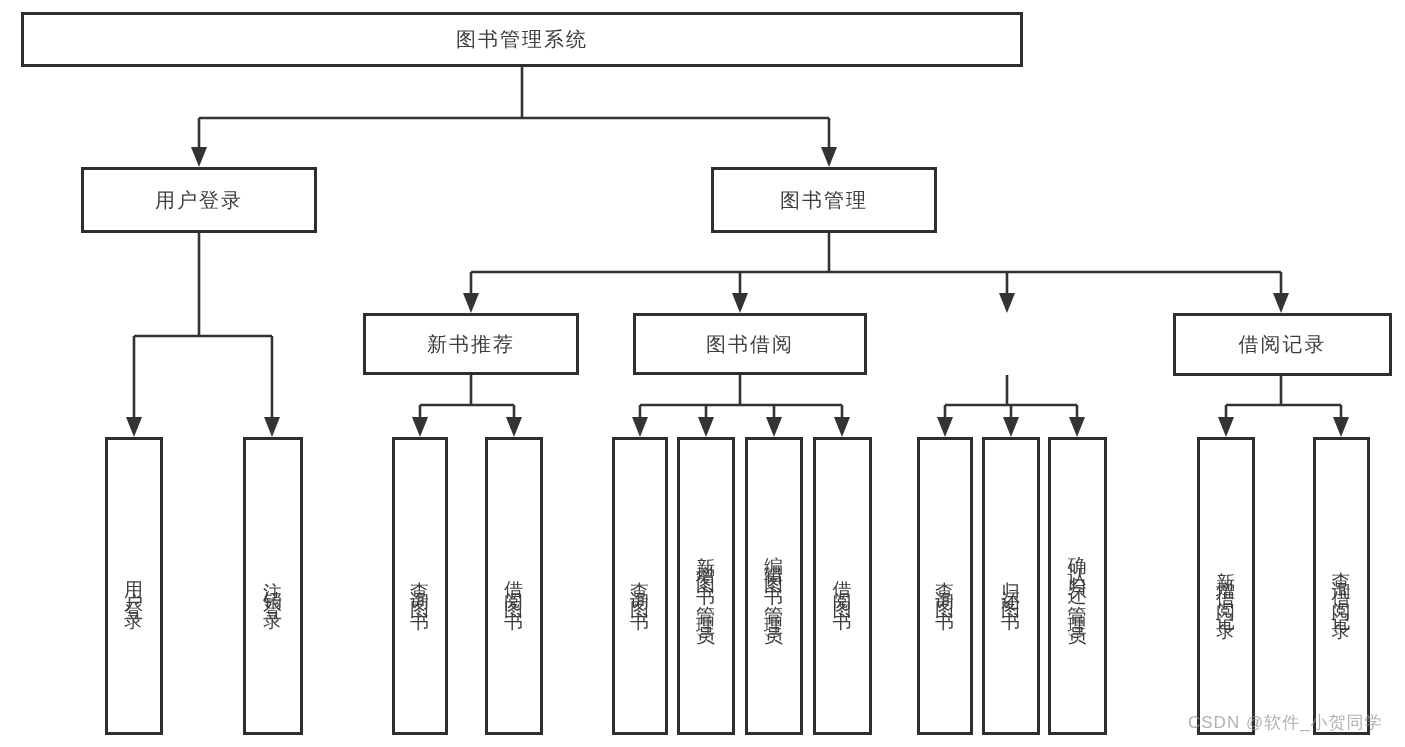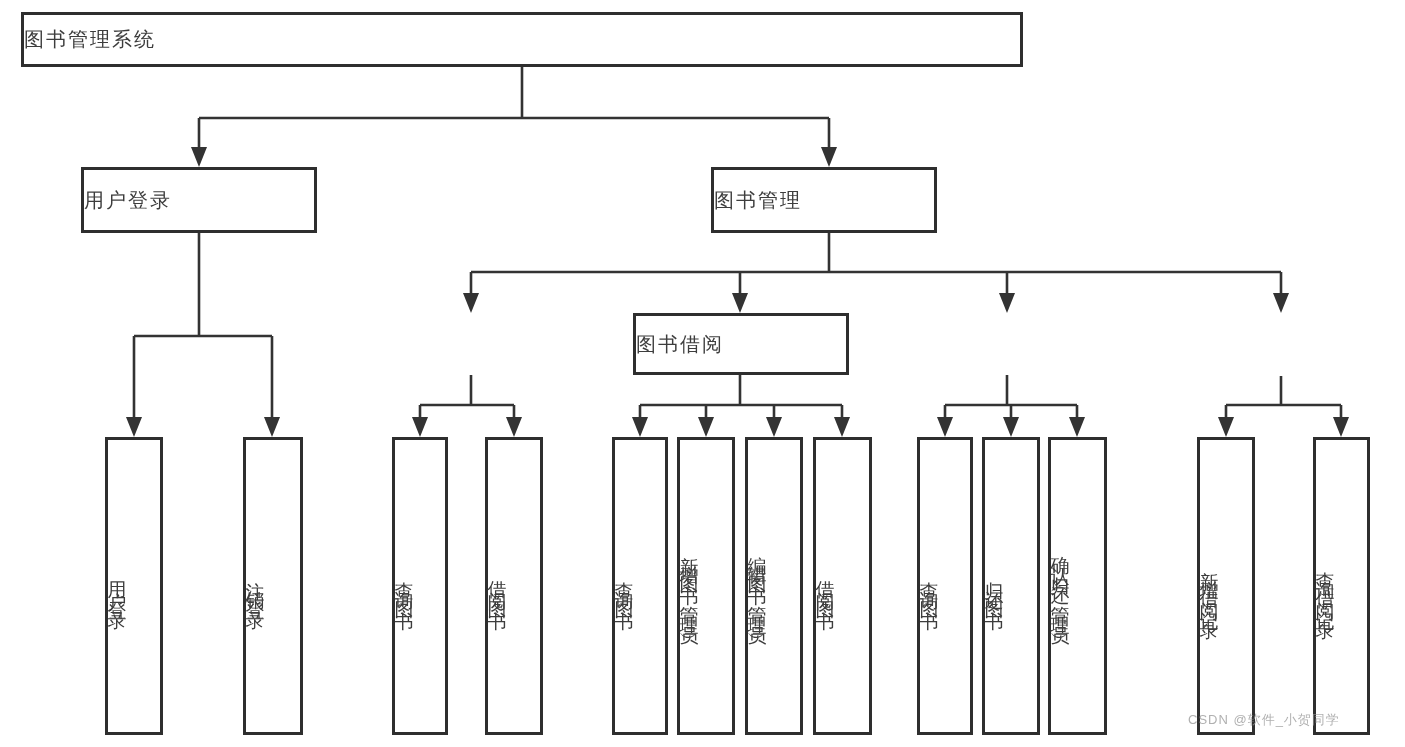--- a/index.html
+++ b/index.html
@@ -9,21 +9,21 @@
     width:1405px;height:747px;
     background:#ffffff;
     font-family:"Liberation Sans","DejaVu Sans",sans-serif;
     overflow:hidden;
   }
   .wires{position:absolute;left:0;top:0;width:1405px;height:747px;}
   .node{
     position:absolute;
     background:#ffffff;
     border:3px solid #2e2e2e;
-    display:flex;align-items:center;
+    display:flex;align-items:center;justify-content:center;
     color:#3d3d3d;
     z-index:2;
     font-family:Liberation Serif, serif;
   }
   .node.h span{
     font-size:20px;
     letter-spacing:2px;
     white-space:nowrap;
     color:#3d3d3d;
   }
@@ -32,21 +32,21 @@
     text-orientation:mixed;
     font-size:19px;
     letter-spacing:10px;
     line-height:1;
     white-space:nowrap;
     color:#3d3d3d;
   }
   .watermark{
     position:absolute;
     left:1188px;top:711px;
-    font-size:13px;
+    font-size:17px;
     letter-spacing:1px;
     color:rgba(150,150,150,0.75);
     white-space:nowrap;
     z-index:5;
   }
 </style>
 </head>
 <body>
 
 <div class="canvas">
@@ -98,22 +98,28 @@
     <span>图书管理系统</span>
   </div>
 
   <div class="node h" style="left:81px;top:167px;width:236px;height:66px;">
     <span>用户登录</span>
   </div>
   <div class="node h" style="left:711px;top:167px;width:226px;height:66px;">
     <span>图书管理</span>
   </div>
 
-  <div class="node h" style="left:633px;top:313px;width:216px;height:62px;">
+  <div class="node h" style="left:363px;top:313px;width:216px;height:62px;">
+    <span>新书推荐</span>
+  </div>
+  <div class="node h" style="left:633px;top:313px;width:234px;height:62px;">
     <span>图书借阅</span>
+  </div>
+  <div class="node h" style="left:1173px;top:313px;width:219px;height:63px;">
+    <span>借阅记录</span>
   </div>
 
   <div class="node v" style="left:105px;top:437px;width:58px;height:298px;">
     <span>用户登录</span>
   </div>
   <div class="node v" style="left:243px;top:437px;width:60px;height:298px;">
     <span>注销登录</span>
   </div>
 
   <div class="node v" style="left:392px;top:437px;width:56px;height:298px;">

